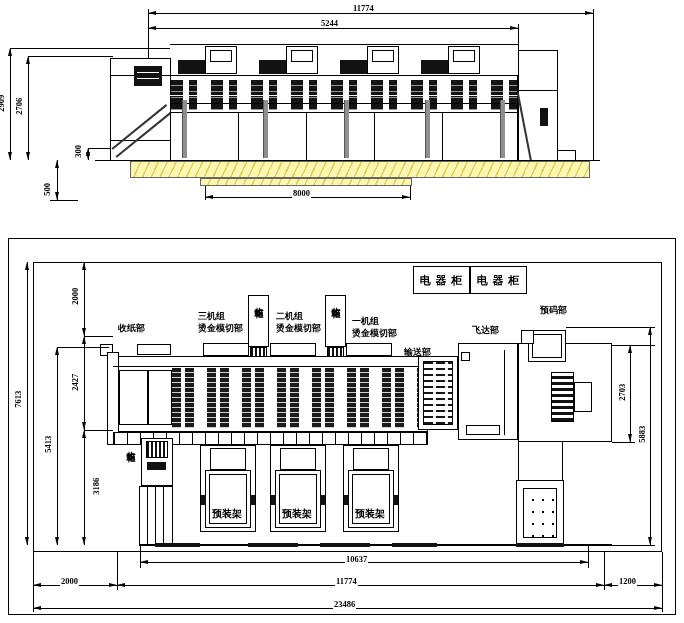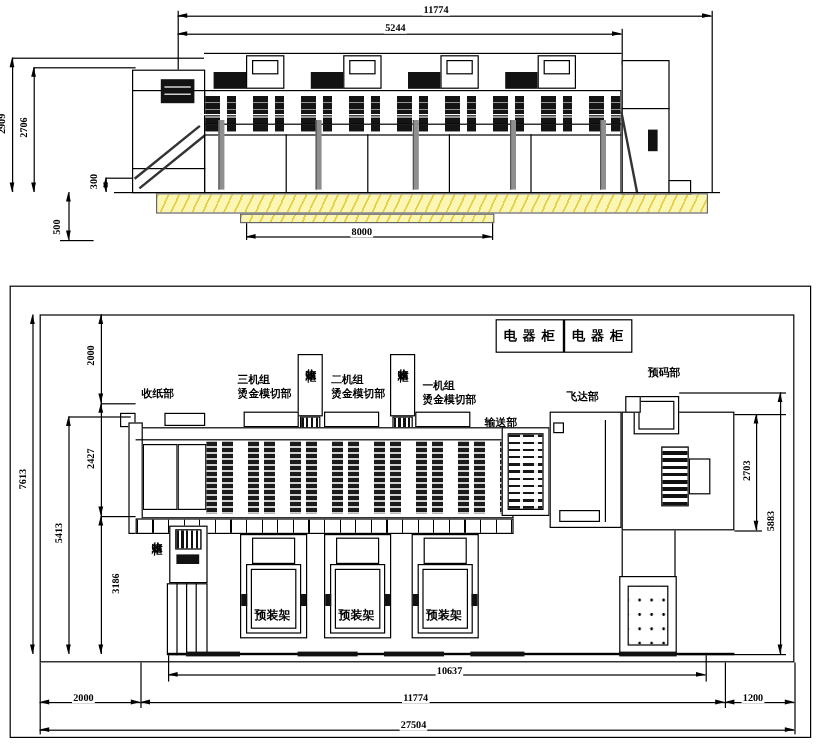--- a/index.html
+++ b/index.html
@@ -260,32 +260,32 @@
     <div class="vdim" style="left:630px;top:115px;height:97px;"></div>
     <div class="dlabv" style="left:614px;top:158px;">2703</div>
     <div class="vdim" style="left:650px;top:97px;height:218px;"></div>
     <div class="dlabv" style="left:634px;top:200px;">5883</div>
     <div class="ln" style="left:612px;top:115px;width:43px;height:1px;"></div>
     <div class="ln" style="left:566px;top:97px;width:89px;height:1px;"></div>
     <div class="ln" style="left:612px;top:212px;width:23px;height:1px;"></div>
     <div class="ln" style="left:565px;top:315px;width:90px;height:1px;"></div>
 
     <div class="hdim" style="left:140px;top:332px;width:448px;"></div>
-    <div class="dlab" style="left:363px;top:325px;">10637</div>
+    <div class="dlab" style="left:345px;top:325px;">10637</div>
     <div class="ln" style="left:140px;top:316px;width:1px;height:22px;"></div>
     <div class="ln" style="left:588px;top:316px;width:1px;height:22px;"></div>
 
     <div class="hdim" style="left:33px;top:355px;width:84px;"></div>
     <div class="dlab" style="left:60px;top:347px;">2000</div>
     <div class="hdim" style="left:117px;top:355px;width:487px;"></div>
     <div class="dlab" style="left:335px;top:347px;">11774</div>
     <div class="hdim" style="left:604px;top:355px;width:58px;"></div>
     <div class="dlab" style="left:618px;top:347px;">1200</div>
     <div class="ln" style="left:117px;top:322px;width:1px;height:38px;"></div>
     <div class="ln" style="left:604px;top:322px;width:1px;height:38px;"></div>
     <div class="ln" style="left:33px;top:322px;width:1px;height:60px;"></div>
     <div class="ln" style="left:662px;top:322px;width:1px;height:60px;"></div>
 
     <div class="hdim" style="left:33px;top:378px;width:629px;"></div>
-    <div class="dlab" style="left:333px;top:370px;">27504</div>
+    <div class="dlab" style="left:333px;top:370px;">23486</div>
   </div>
 
 </div>
 
 </body></html>

